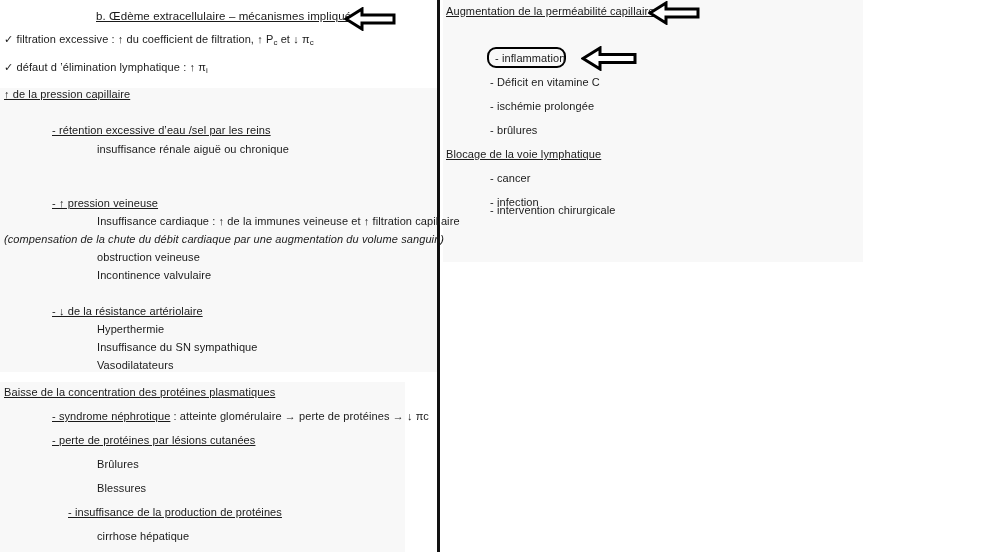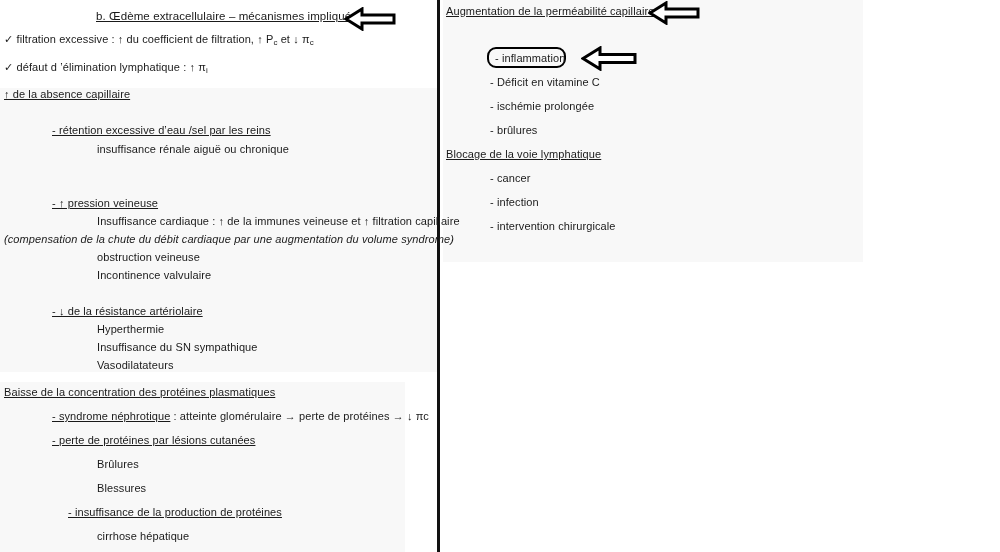--- a/index.html
+++ b/index.html
@@ -92,28 +92,28 @@
   <div class="txt" style="left:4px; top:33px;">
     <span>✓</span>
     <span>filtration excessive : ↑ du coefficient de filtration, ↑ P</span><sub>c</sub><span> et ↓ π</span><sub>c</sub>
   </div>
 
   <div class="txt" style="left:4px; top:61px;">
     <span>✓</span>
     <span>défaut d ’élimination lymphatique : ↑ π</span><sub>i</sub>
   </div>
 
-  <div class="txt u" style="left:4px; top:88px;">↑ de la absence capillaire</div>
+  <div class="txt u" style="left:4px; top:88px;">↑ de la pression capillaire</div>
 
   <div class="txt u" style="left:52px; top:124px;">- rétention excessive d’eau /sel par les reins</div>
   <div class="txt" style="left:97px; top:143px;">insuffisance rénale aiguë ou chronique</div>
 
   <div class="txt u" style="left:52px; top:197px;">- ↑ pression veineuse</div>
   <div class="txt" style="left:97px; top:215px;">Insuffisance cardiaque : ↑ de la immunes veineuse et ↑ filtration capillaire</div>
-  <div class="txt it" style="left:4px; top:233px;">(compensation de la chute du débit cardiaque par une augmentation du volume syndrome)</div>
+  <div class="txt it" style="left:4px; top:233px;">(compensation de la chute du débit cardiaque par une augmentation du volume sanguin)</div>
   <div class="txt" style="left:97px; top:251px;">obstruction veineuse</div>
   <div class="txt" style="left:97px; top:269px;">Incontinence valvulaire</div>
 
   <div class="txt u" style="left:52px; top:305px;text-decoration:underline;">- ↓ de la résistance artériolaire</div>
   <div class="txt" style="left:97px; top:323px;">Hyperthermie</div>
   <div class="txt" style="left:97px; top:341px;">Insuffisance du SN sympathique</div>
   <div class="txt" style="left:97px; top:359px;">Vasodilatateurs</div>
 
   <div class="txt u" style="left:4px; top:386px;">Baisse de la concentration des protéines plasmatiques</div>
 
@@ -138,21 +138,21 @@
   <div class="txt" style="left:490px; top:76px;">- Déficit en vitamine C</div>
 
   <div class="txt" style="left:490px; top:100px;">- ischémie prolongée</div>
 
   <div class="txt" style="left:490px; top:124px;">- brûlures</div>
 
   <div class="txt u" style="left:446px; top:148px;">Blocage de la voie lymphatique</div>
 
   <div class="txt" style="left:490px; top:172px;">- cancer</div>
   <div class="txt" style="left:490px; top:196px;">- infection</div>
-  <div class="txt" style="left:490px; top:220px;">- intervention chirurgicale</div>
+  <div class="txt" style="left:490px; top:204px;">- intervention chirurgicale</div>
 
   <div class="arrow" style="left:344px; top:7px;">
     <svg width="52" height="24" viewBox="0 0 52 24" aria-hidden="true">
       <polygon points="2,12 18,2 18,8 50,8 50,16 18,16 18,22" fill="#ffffff" stroke="#000000" stroke-width="3" stroke-linejoin="miter"></polygon>
     </svg>
   </div>
 
   <div class="arrow" style="left:648px; top:1px;">
     <svg width="52" height="24" viewBox="0 0 52 24" aria-hidden="true">
       <polygon points="2,12 18,2 18,8 50,8 50,16 18,16 18,22" fill="#ffffff" stroke="#000000" stroke-width="3" stroke-linejoin="miter"></polygon>

